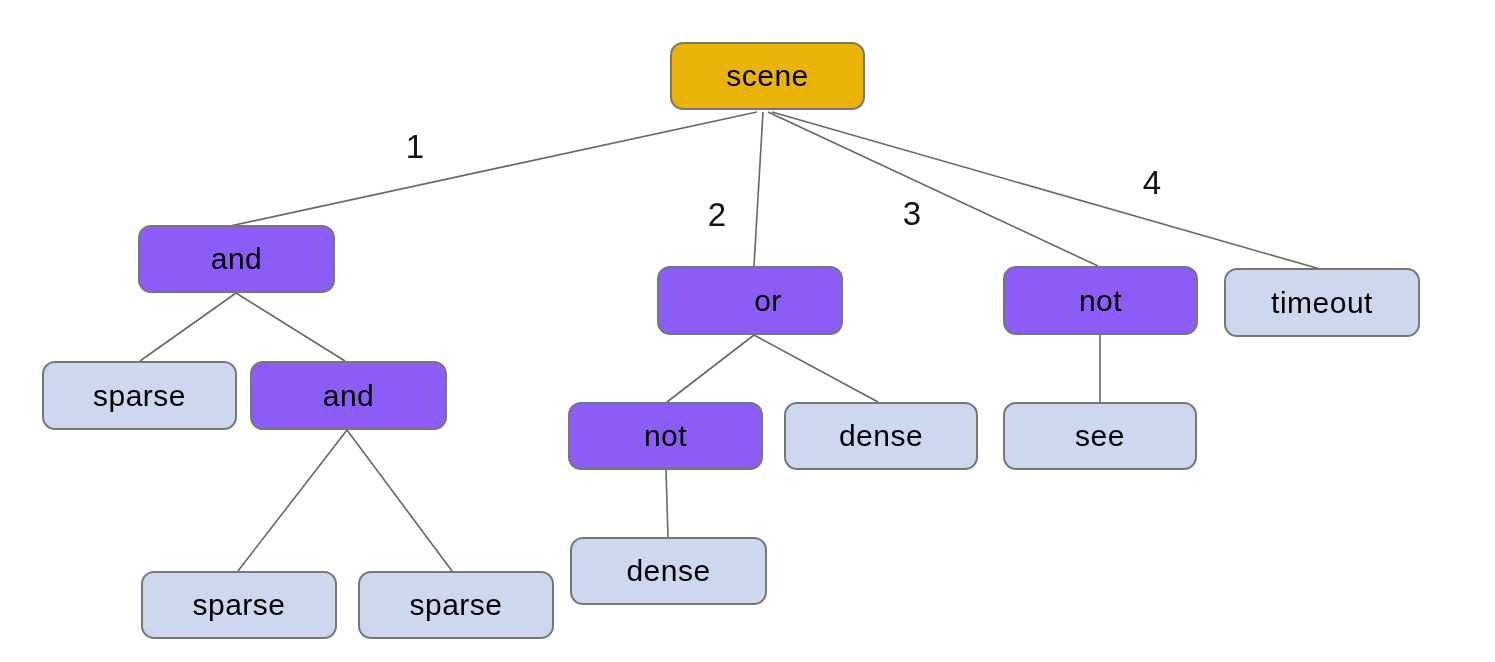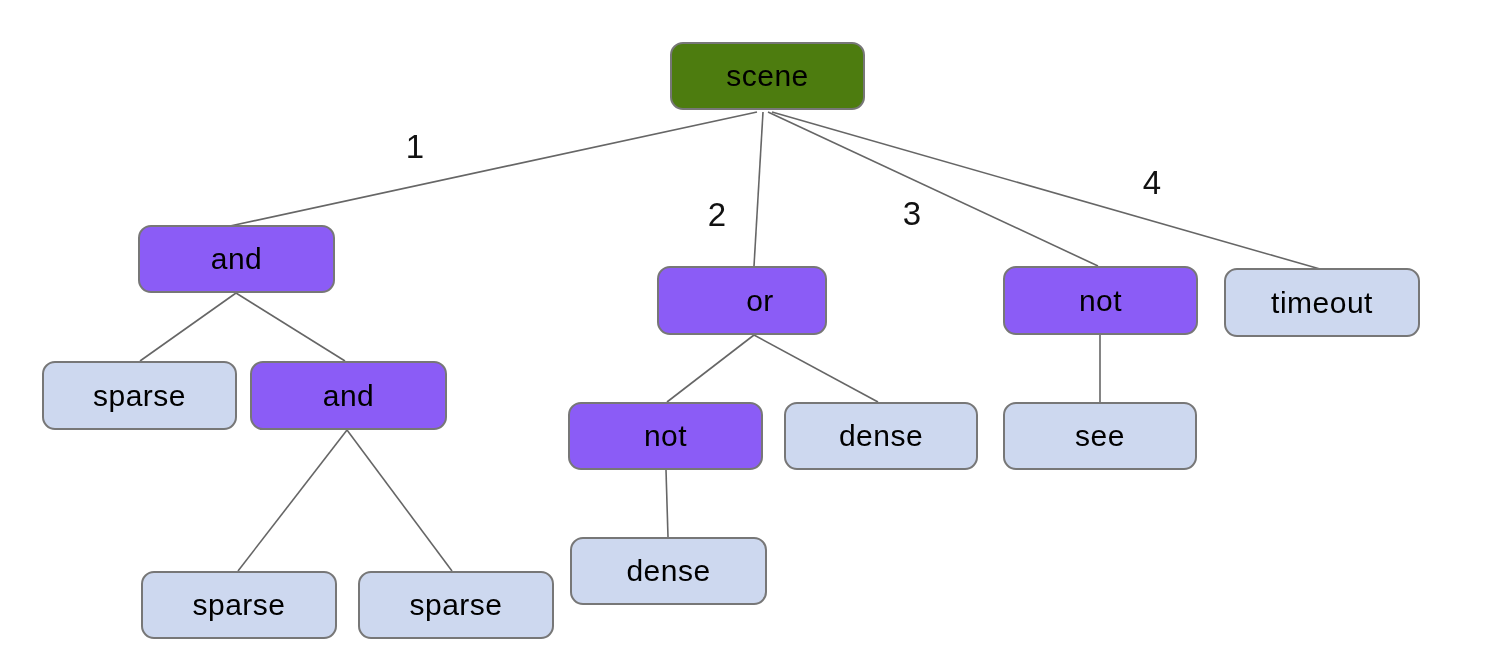--- a/index.html
+++ b/index.html
@@ -31,21 +31,21 @@
     display: flex;
     align-items: center;
     justify-content: center;
     border: 2px solid #777777;
     border-radius: 13px;
     font-size: 30px;
     color: #000000;
     box-sizing: border-box;
     letter-spacing: 0.5px;
   }
-  .node.root { background: #4d7c0f; }
+  .node.root { background: #eab308; }
   .node.op   { background: #8b5cf6; }
   .node.leaf { background: #cdd8ef; }
   .edge-label {
     position: absolute;
     transform: translate(-50%, -50%);
     font-size: 33px;
     color: #111111;
   }
 </style>
 </head>
@@ -74,21 +74,21 @@
   <div class="edge-label" style="left:1152px; top:183px;">4</div>
 
   <div class="node root" style="left:670px; top:42px; width:195px; height:68px;">scene</div>
 
   <div class="node op" style="left:138px; top:225px; width:197px; height:68px;">and</div>
   <div class="node leaf" style="left:42px; top:361px; width:195px; height:69px;">sparse</div>
   <div class="node op" style="left:250px; top:361px; width:197px; height:69px;">and</div>
   <div class="node leaf" style="left:141px; top:571px; width:196px; height:68px;">sparse</div>
   <div class="node leaf" style="left:358px; top:571px; width:196px; height:68px;">sparse</div>
 
-  <div class="node op" style="left:657px; top:266px; width:170px; height:69px;padding-left:36px;">or</div>
+  <div class="node op" style="left:657px; top:266px; width:186px; height:69px;padding-left:36px;">or</div>
   <div class="node op" style="left:568px; top:402px; width:195px; height:68px;">not</div>
   <div class="node leaf" style="left:784px; top:402px; width:194px; height:68px;">dense</div>
   <div class="node leaf" style="left:570px; top:537px; width:197px; height:68px;">dense</div>
 
   <div class="node op" style="left:1003px; top:266px; width:195px; height:69px;">not</div>
   <div class="node leaf" style="left:1224px; top:268px; width:196px; height:69px;">timeout</div>
   <div class="node leaf" style="left:1003px; top:402px; width:194px; height:68px;">see</div>
 
 </div>
 

